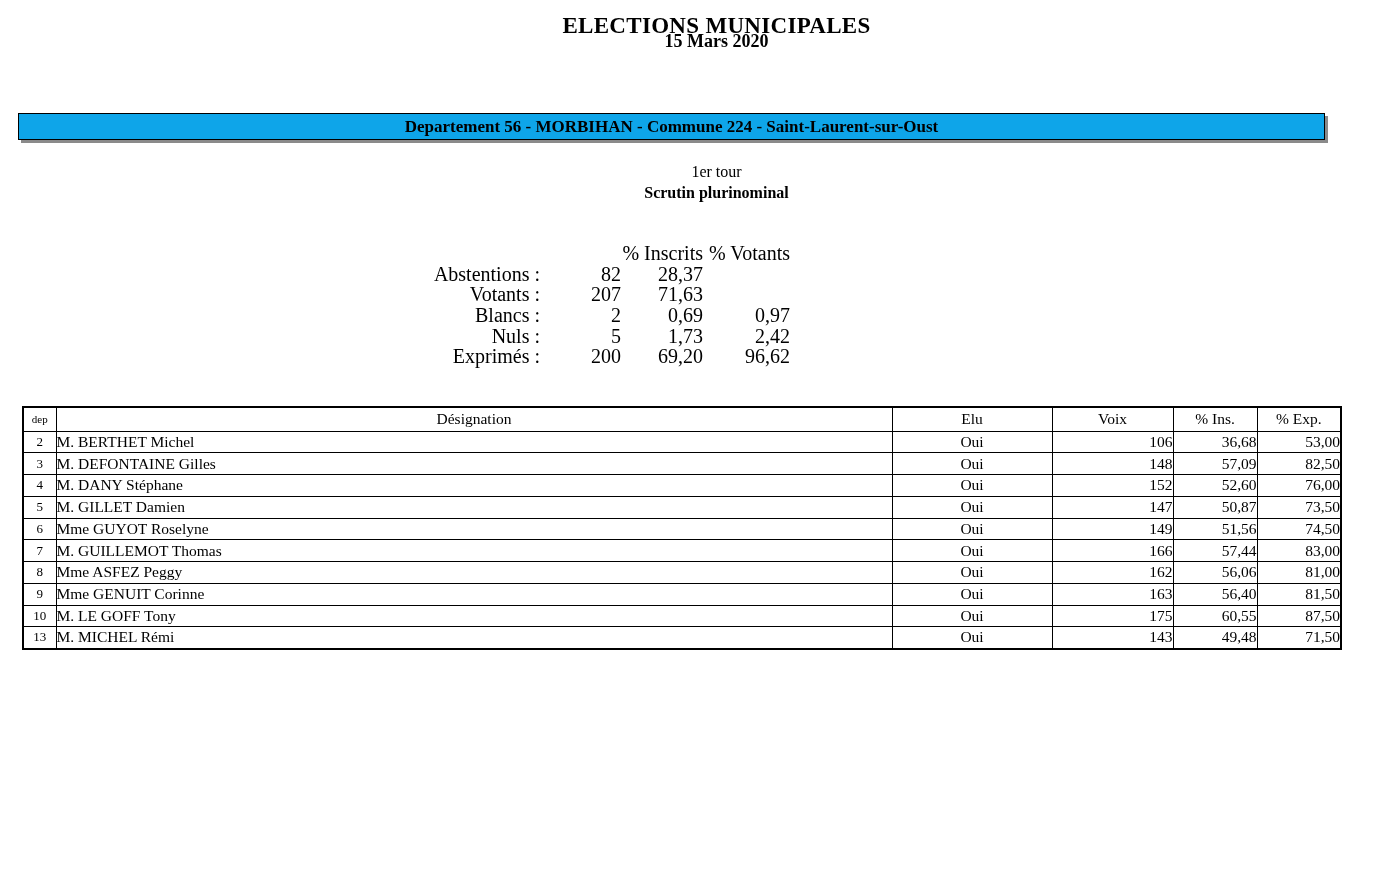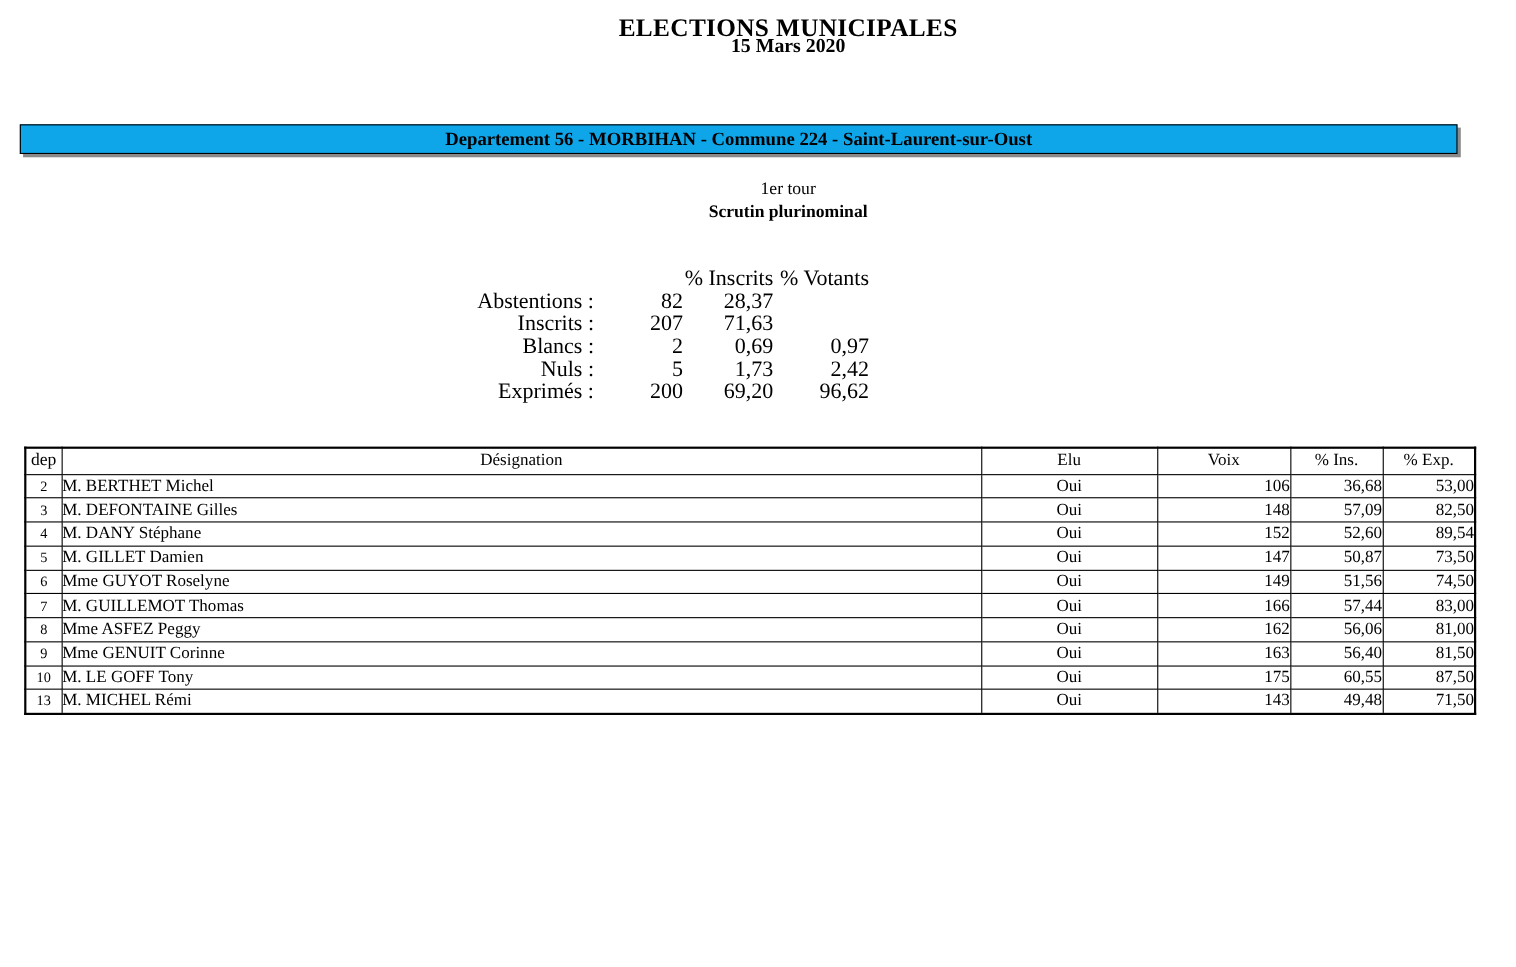--- a/index.html
+++ b/index.html
@@ -102,21 +102,21 @@
     overflow: hidden;
     white-space: nowrap;
     vertical-align: middle;
   }
   table.results thead tr { height: 24px; }
   table.results tbody tr { height: 21.75px; }
   table.results th {
     font-weight: normal;
     text-align: center;
   }
-  th.c0 { font-size: 16px; }
+  th.c0 { font-size: 11px; }
   td.c0 { text-align: center; font-size: 13px; }
   td.c1 { text-align: left; padding-left: 10px; }
   td.c2 { text-align: center; }
   td.c3 { text-align: right; padding-right: 22px; }
   td.c4 { text-align: right; padding-right: 16px; }
   td.c5 { text-align: right; padding-right: 16px; }
 </style>
 </head>
 <body>
 
@@ -140,21 +140,21 @@
       <span class="scell sc3">% Votants</span>
     </div>
     <div>
         <div class="srow">
           <span class="scell sc0">Abstentions :</span>
           <span class="scell sc1">82</span>
           <span class="scell sc2">28,37</span>
           <span class="scell sc3"></span>
         </div>
         <div class="srow">
-          <span class="scell sc0">Inscrits :</span>
+          <span class="scell sc0">Votants :</span>
           <span class="scell sc1">207</span>
           <span class="scell sc2">71,63</span>
           <span class="scell sc3"></span>
         </div>
         <div class="srow">
           <span class="scell sc0">Blancs :</span>
           <span class="scell sc1">2</span>
           <span class="scell sc2">0,69</span>
           <span class="scell sc3">0,97</span>
         </div>
@@ -208,21 +208,21 @@
           <td class="c3">148</td>
           <td class="c4">57,09</td>
           <td class="c5">82,50</td>
         </tr>
         <tr>
           <td class="c0">4</td>
           <td class="c1">M. DANY Stéphane</td>
           <td class="c2">Oui</td>
           <td class="c3">152</td>
           <td class="c4">52,60</td>
-          <td class="c5">89,54</td>
+          <td class="c5">76,00</td>
         </tr>
         <tr>
           <td class="c0">5</td>
           <td class="c1">M. GILLET Damien</td>
           <td class="c2">Oui</td>
           <td class="c3">147</td>
           <td class="c4">50,87</td>
           <td class="c5">73,50</td>
         </tr>
         <tr>

